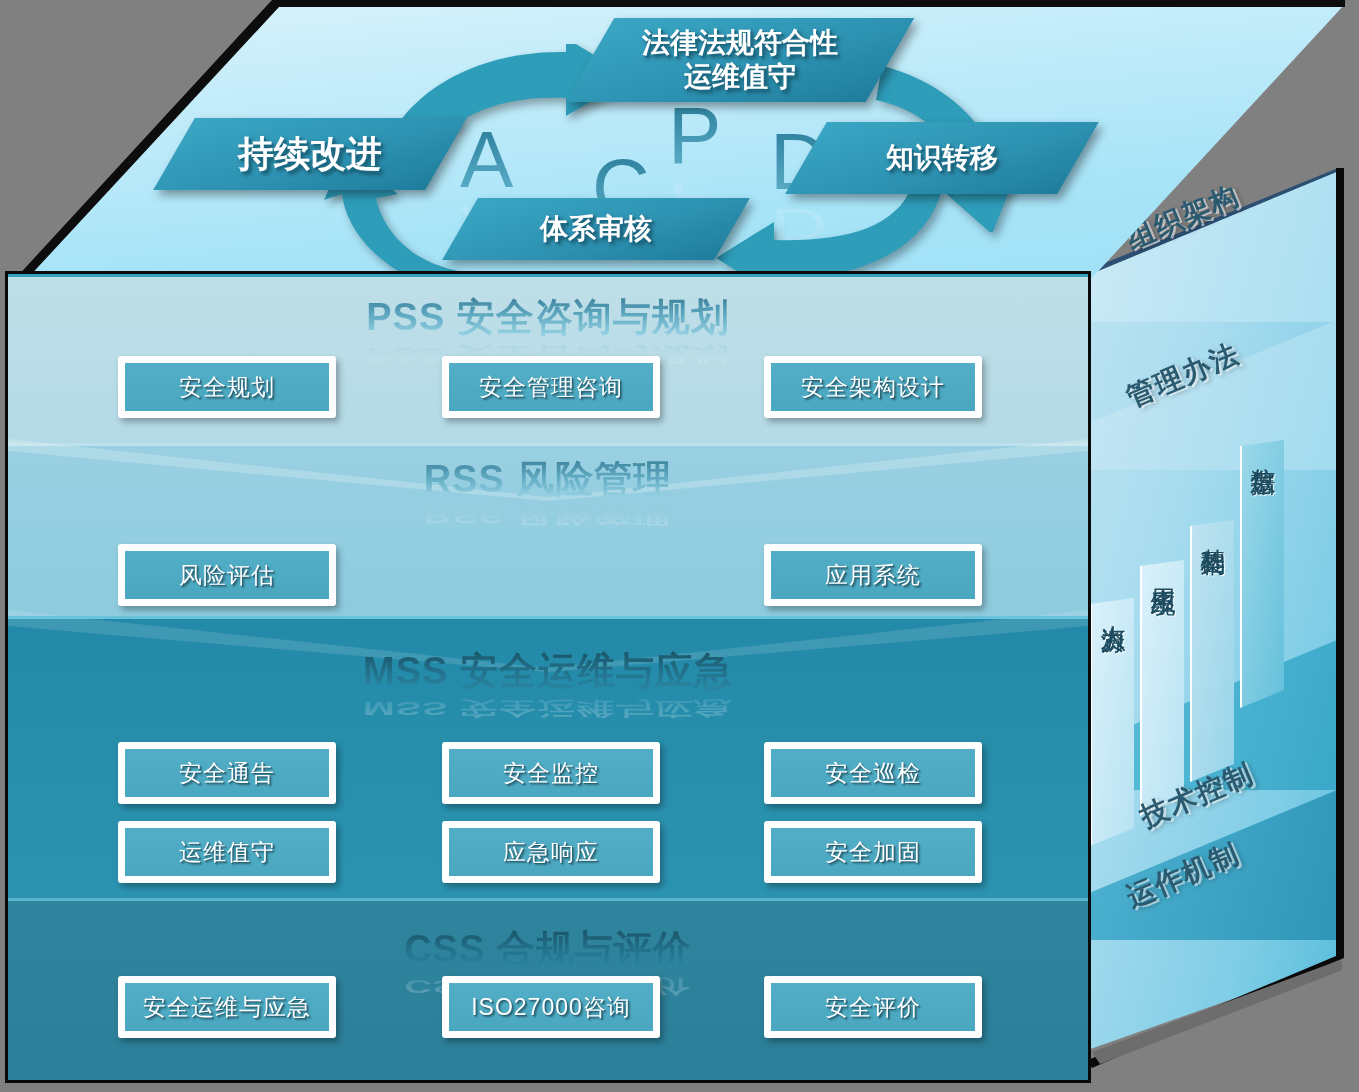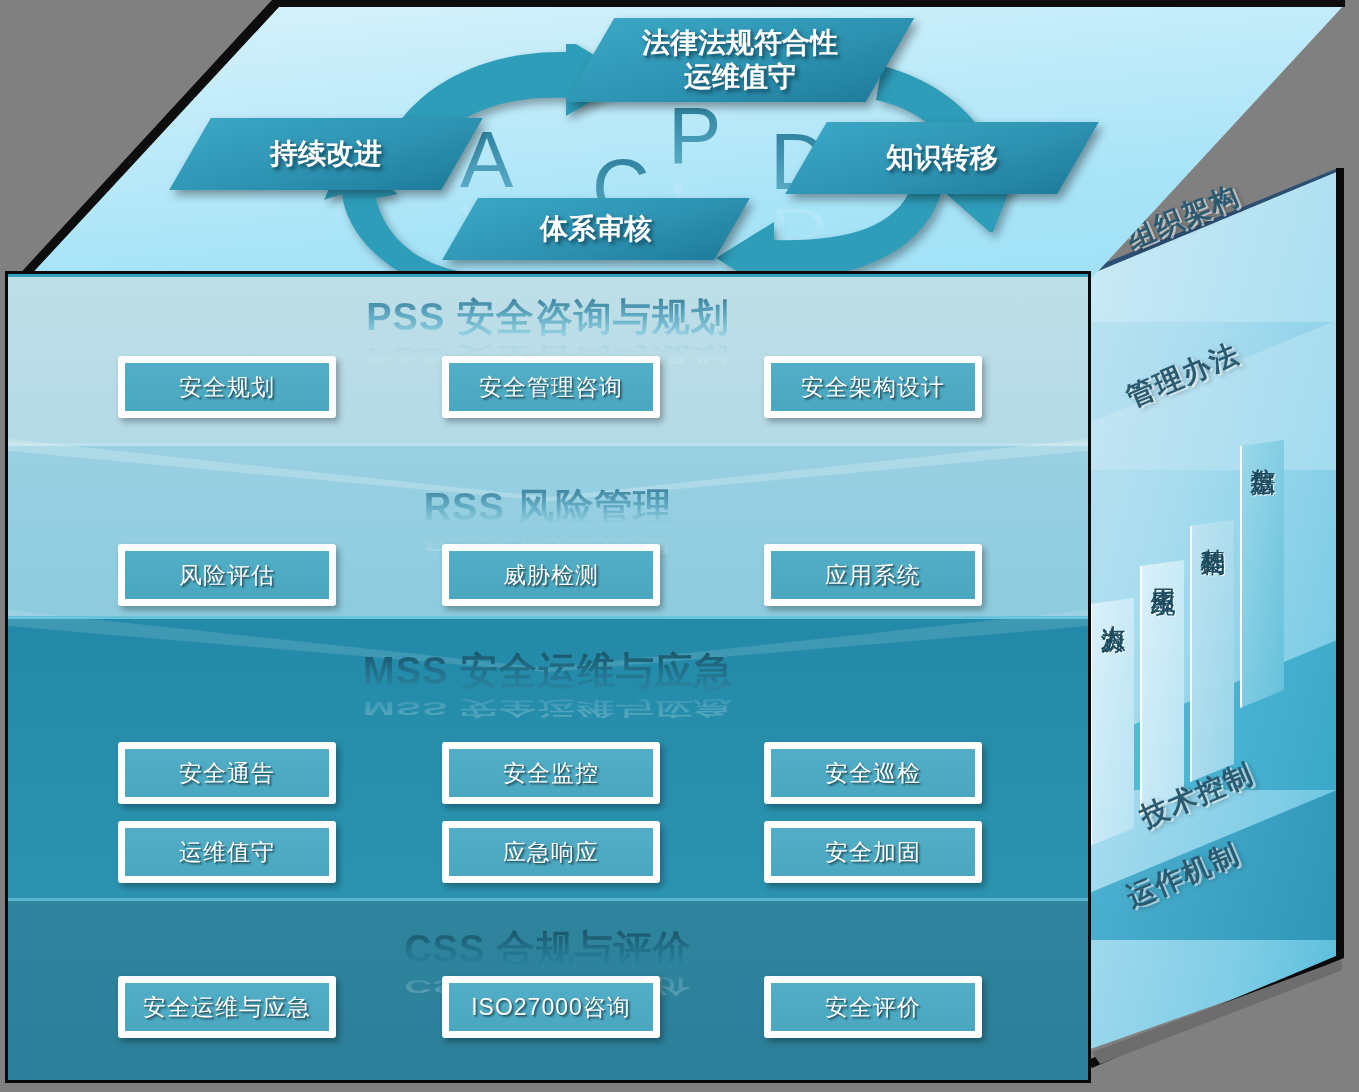--- a/index.html
+++ b/index.html
@@ -114,21 +114,21 @@
   .ltitle.dark .t{
     background:linear-gradient(180deg,#1a5366 0%,#22718b 50%,#2b88a4 100%);
     -webkit-background-clip:text;background-clip:text;color:transparent;
   }
   .ltitle .refl{
     display:block;margin-top:-14px;opacity:.25;transform:scaleY(-.5);
     background:linear-gradient(180deg,#ffffff,#6fb8cf);
     -webkit-background-clip:text;background-clip:text;color:transparent;
   }
   #t-pss{top:18px;}
-  #t-rss{top:208px;}
+  #t-rss{top:180px;}
   #t-mss{top:372px;text-align:center;}
   #t-css{top:650px;}
 
   
   .sbox{
     position:absolute;width:218px;height:62px;
     background:#ffffff;border-radius:3px;
     box-shadow:3px 4px 6px rgba(0,0,0,.30);
     padding:7px;box-sizing:border-box;
   }
@@ -155,21 +155,21 @@
     position:absolute;inset:0;
     background:linear-gradient(160deg,#3aa6c4 0%,#2e93b3 55%,#1f7d9c 100%);
     transform:skewX(-30deg);
   }
   .pbox .lab{position:relative;z-index:2;white-space:pre-line;
     text-shadow:2px 2px 0 #1b6a85, 3px 3px 4px rgba(0,0,0,.5);}
 
   #pb-p{left:590px;top:18px;width:300px;height:84px;font-size:28px;}
   #pb-d{left:806px;top:122px;width:272px;height:72px;font-size:28px;}
   #pb-c{left:460px;top:198px;width:272px;height:62px;font-size:28px;}
-  #pb-a{left:190px;top:118px;width:272px;height:72px;font-size:28px;}
+  #pb-a{left:174px;top:118px;width:272px;height:72px;font-size:36px;}
 
   .pletter{
     position:absolute;font-size:80px;font-weight:normal;line-height:.9;
     color:transparent;
     background:linear-gradient(180deg,#2c7f9c 0%,#5fb2cb 55%,#a9dcee 100%);
     -webkit-background-clip:text;background-clip:text;
   }
   .pletter .r{display:block;transform:scaleY(-.55);opacity:.28;margin-top:-10px;
     background:linear-gradient(180deg,#bfe6f3,#d9f2fb);
     -webkit-background-clip:text;background-clip:text;color:transparent;}
@@ -317,25 +317,20 @@
         <div class="fill">
           <span class="txt">安全架构设计</span>
         </div>
       </div>
 
       <div class="sbox col1" style="top:270px">
         <div class="fill">
           <span class="txt">风险评估</span>
         </div>
       </div>
-      <div class="sbox col2" style="top:270px">
-        <div class="fill">
-          <span class="txt">威胁检测</span>
-        </div>
-      </div>
       <div class="sbox col3" style="top:270px">
         <div class="fill">
           <span class="txt">应用系统</span>
         </div>
       </div>
 
       <div class="sbox col1" style="top:468px">
         <div class="fill">
           <span class="txt">安全通告</span>
         </div>

